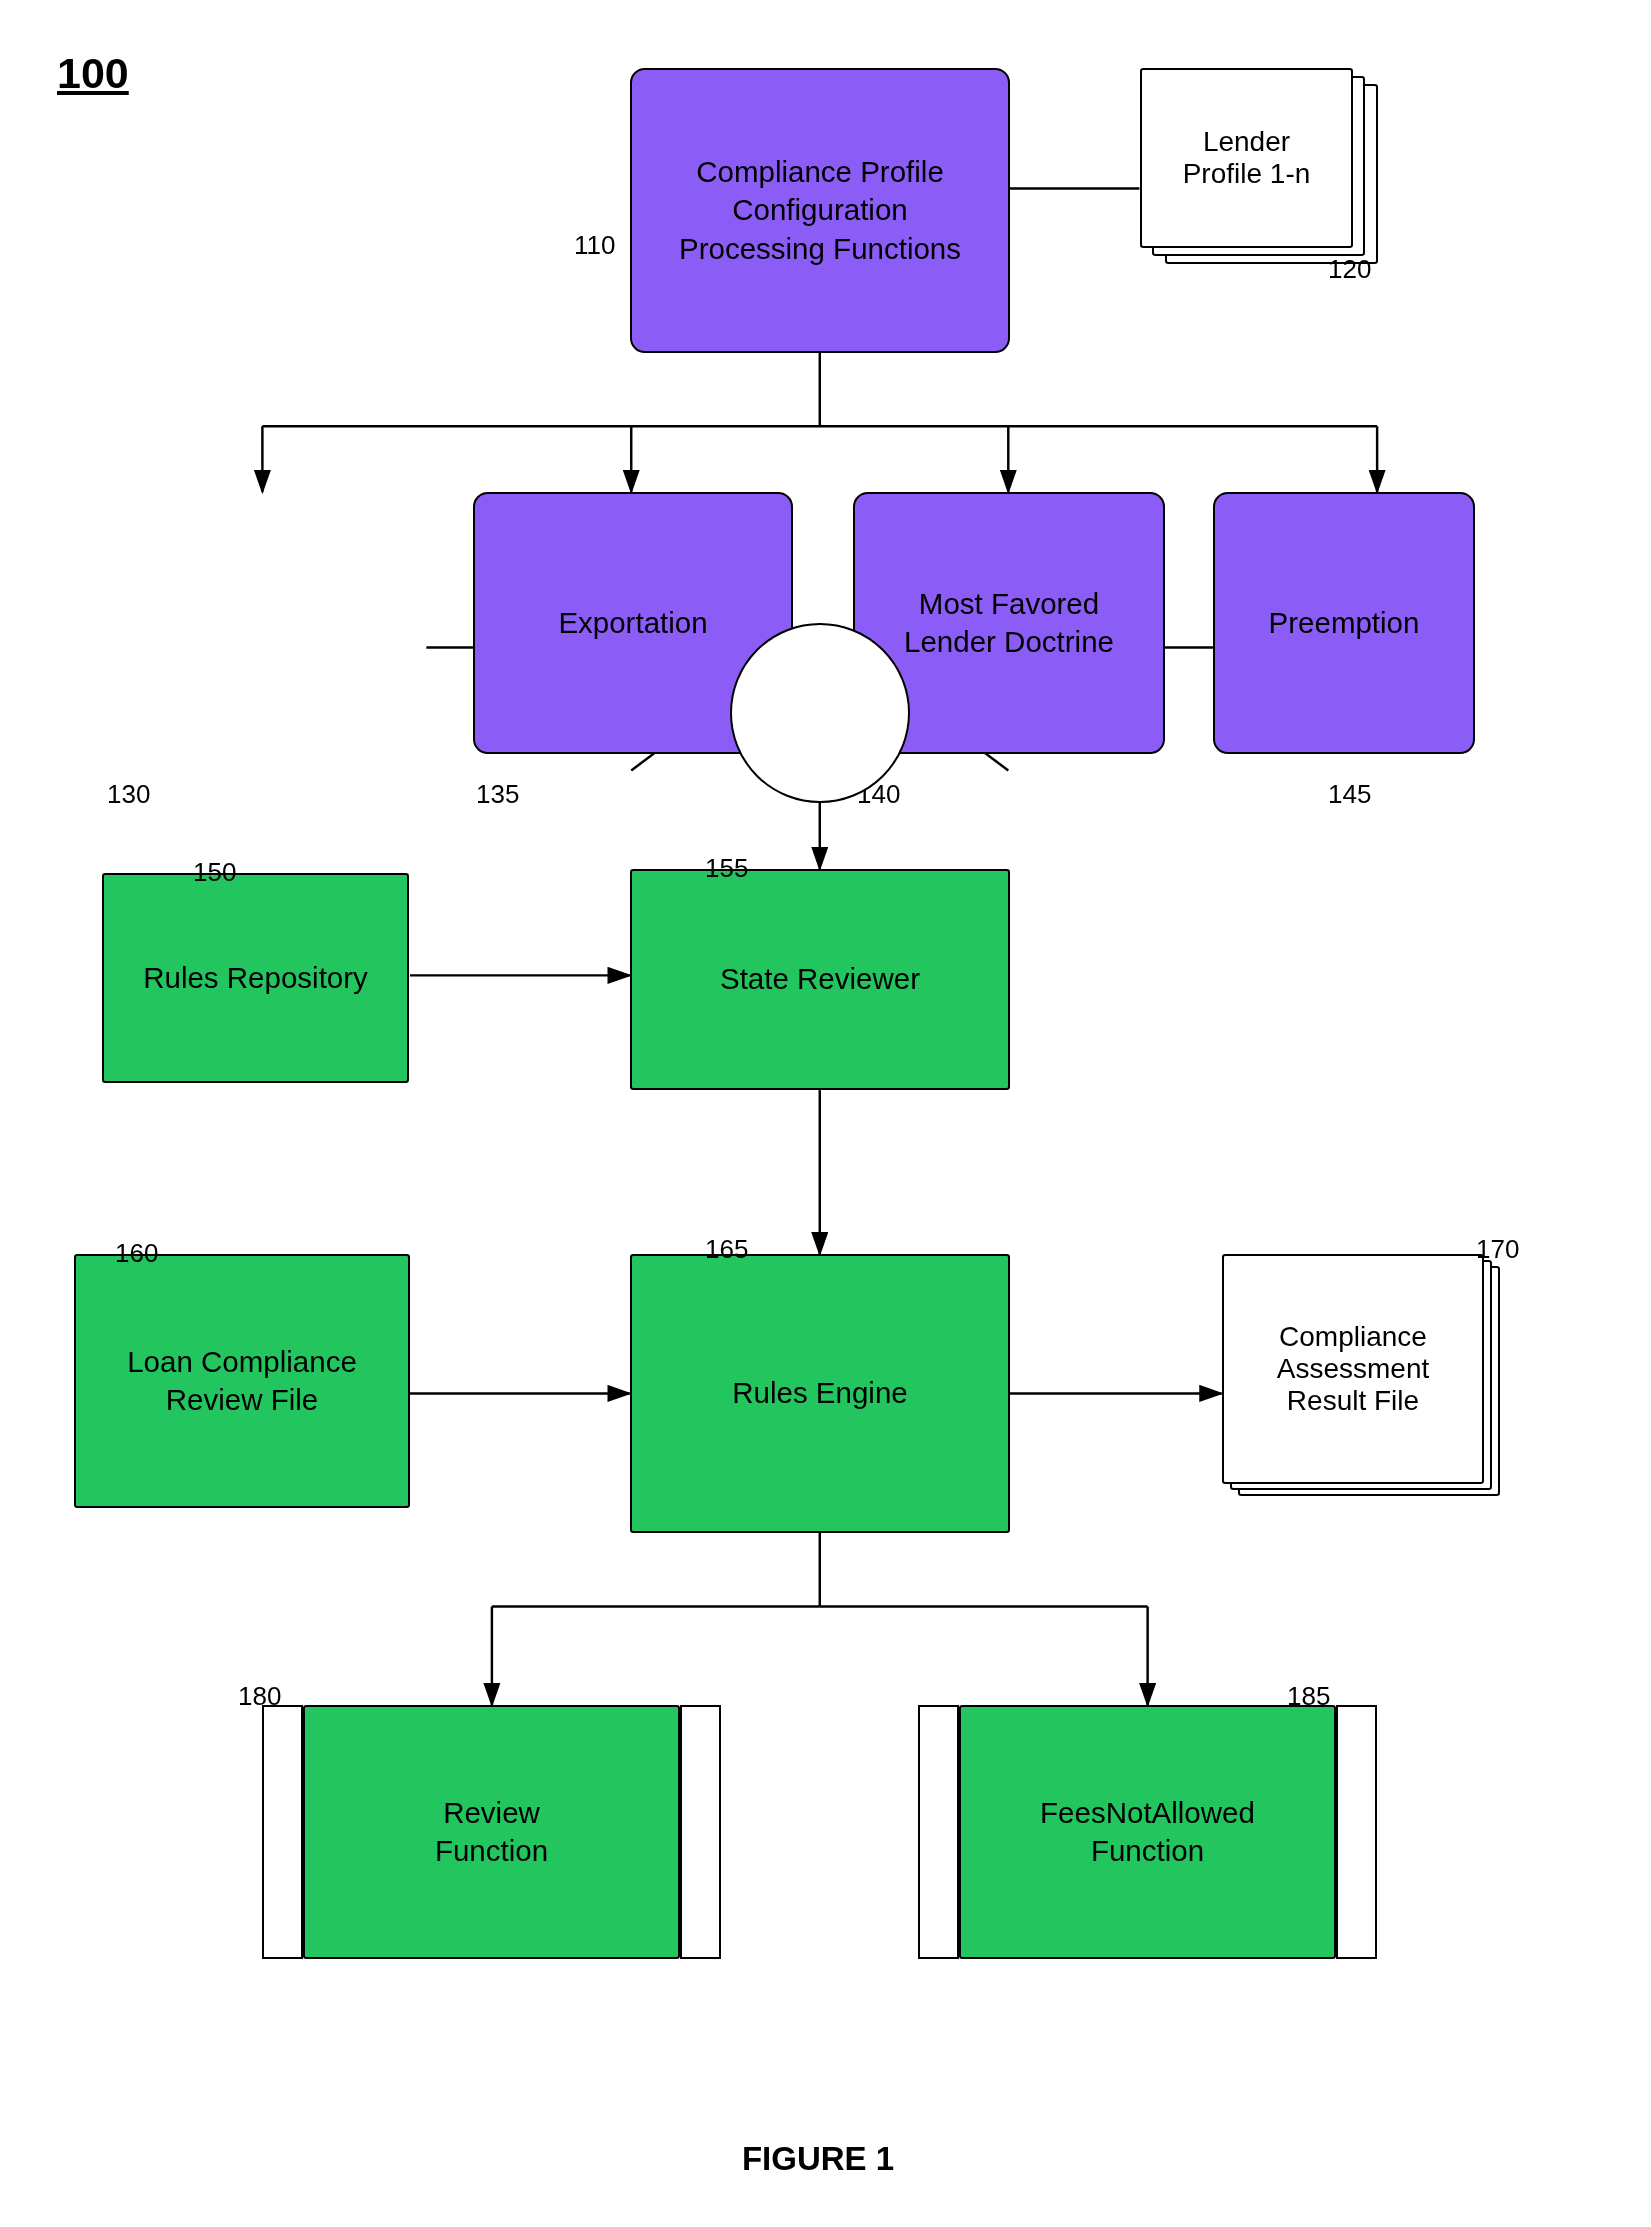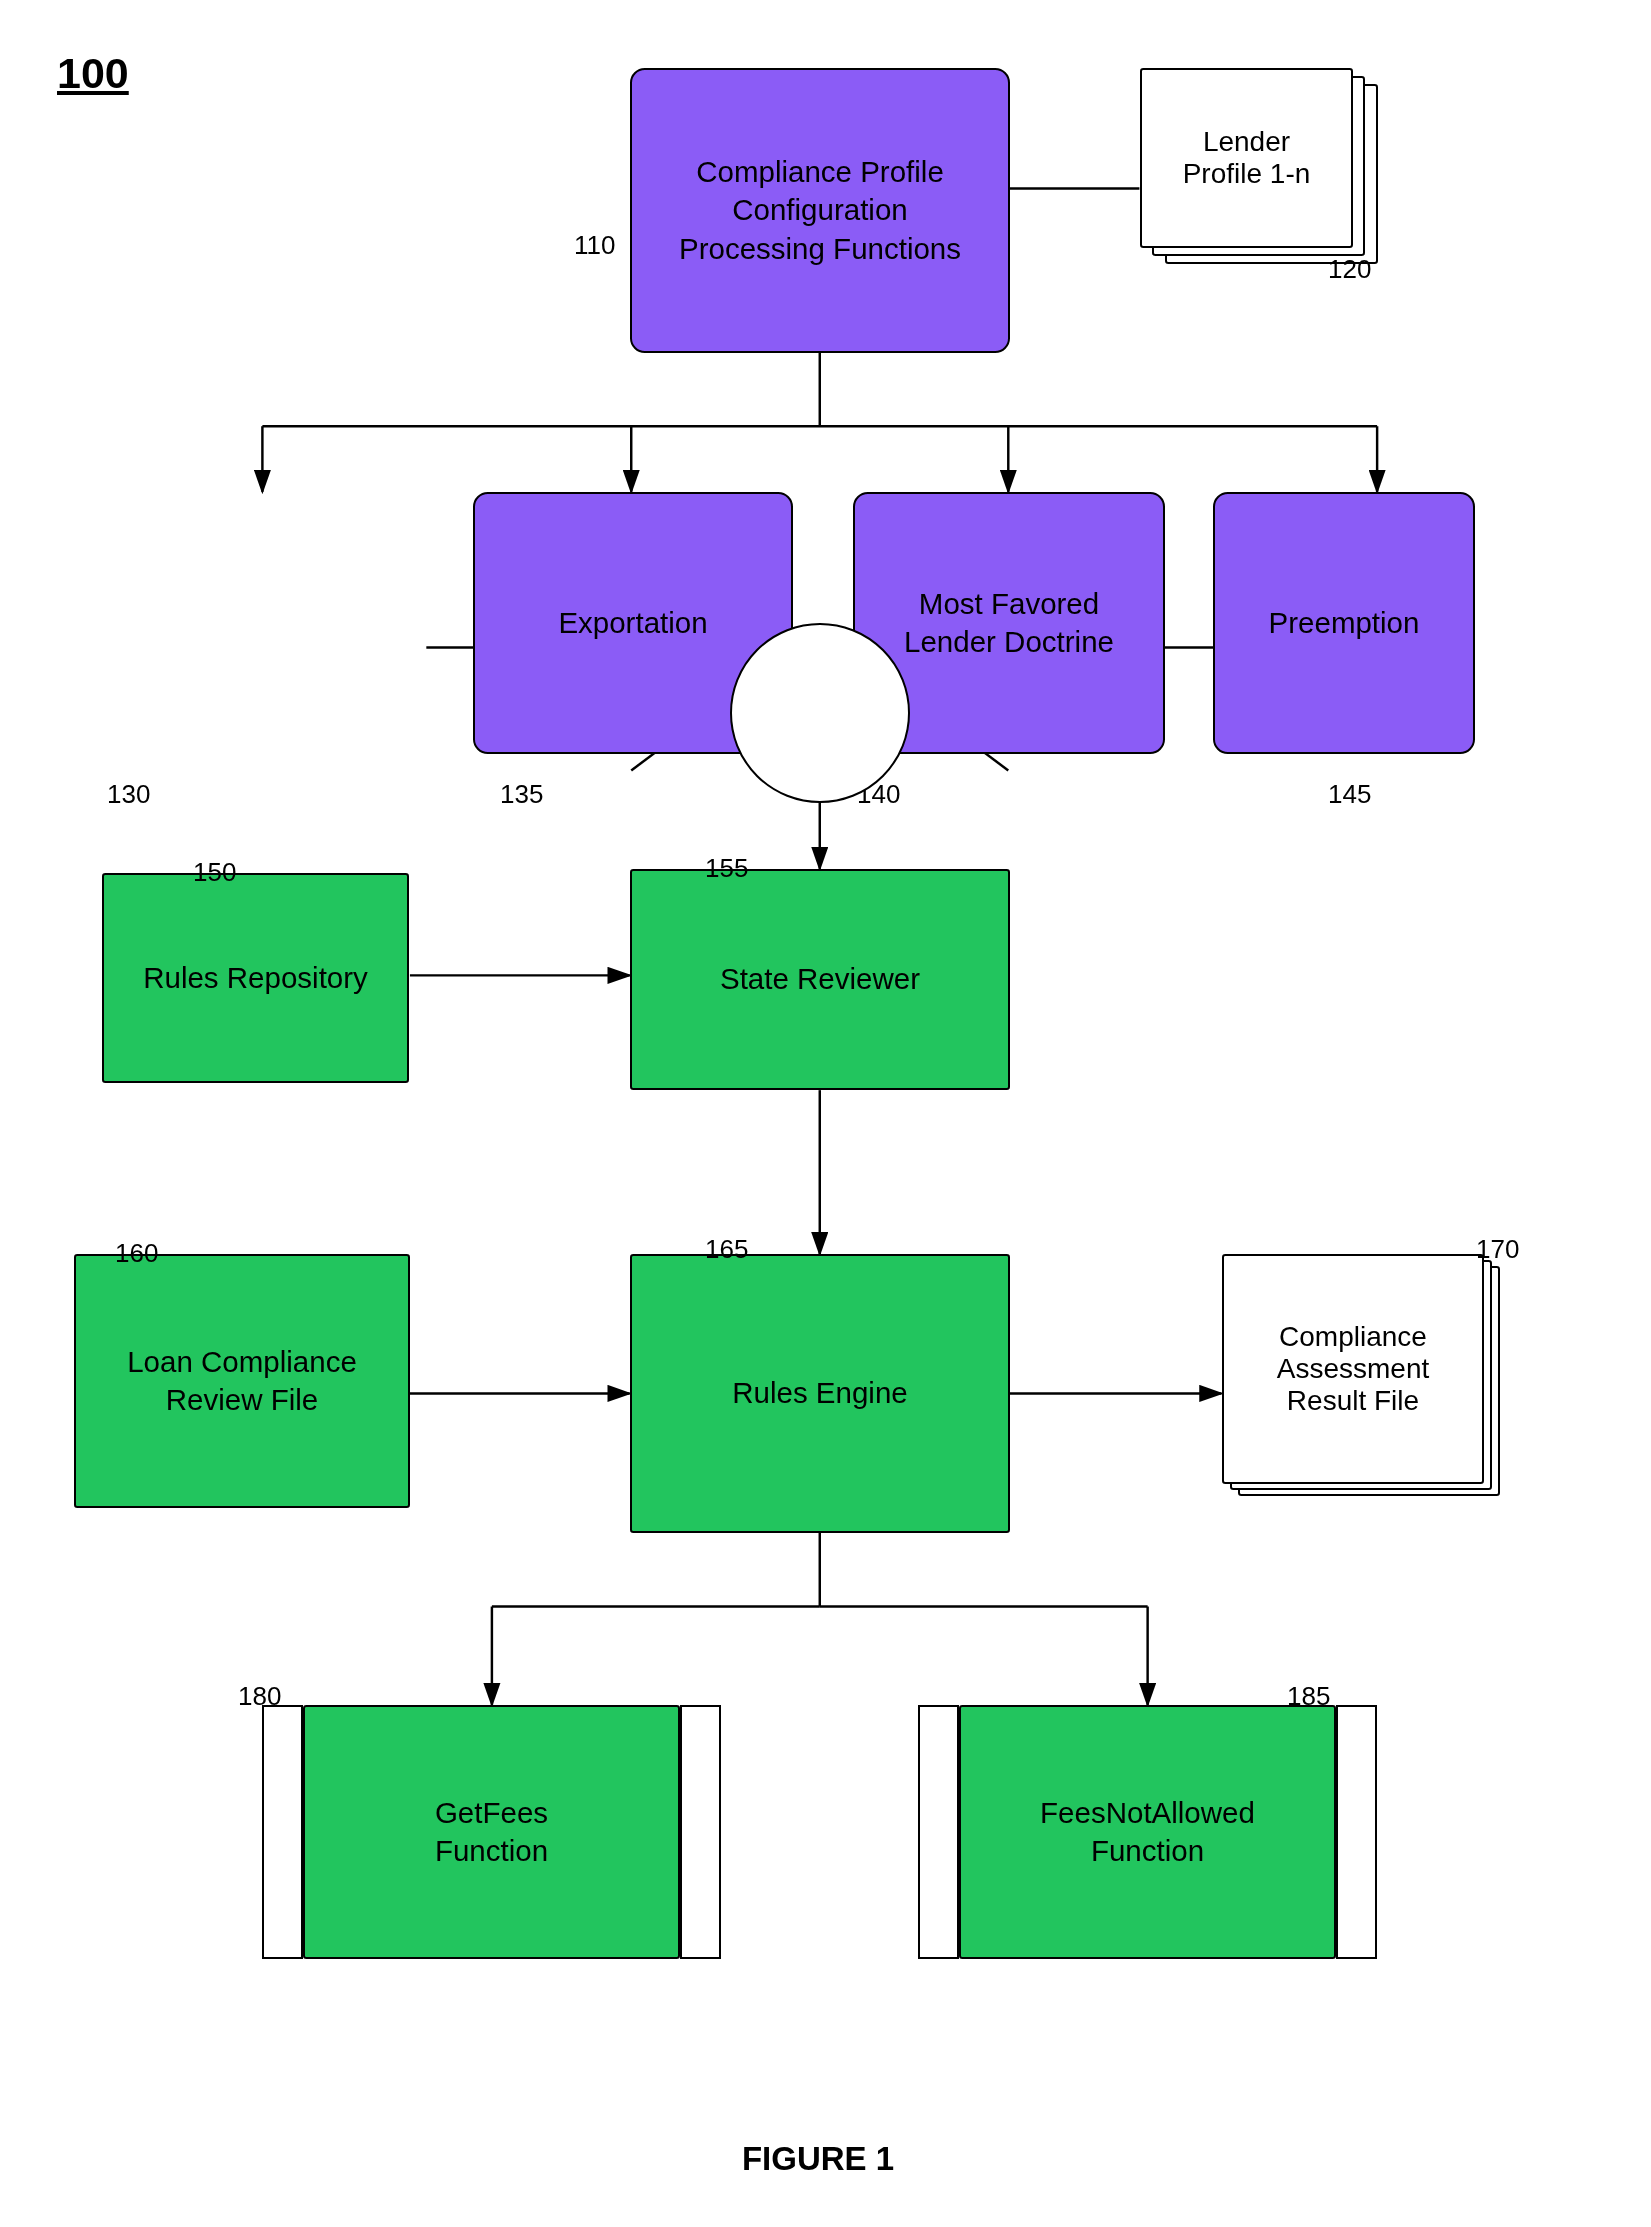--- a/index.html
+++ b/index.html
@@ -172,21 +172,21 @@
 Profile 1-n</span>
     </div>
   </div>
   <div class="label" style="left:1328px; top:254px;">120</div>
 
   <div class="label" style="left:107px; top:779px;">130</div>
 
   <div class="box" style="left:473px; top:492px; width:320px; height:262px;">
     <span style="white-space:pre-line;">Exportation</span>
   </div>
-  <div class="label" style="left:476px; top:779px;margin-left:24px;">135</div>
+  <div class="label" style="left:476px; top:779px;">135</div>
 
   <div class="box" style="left:853px; top:492px; width:312px; height:262px;">
     <span style="white-space:pre-line;">Most Favored
 Lender Doctrine</span>
   </div>
   <div class="label" style="left:857px; top:779px;">140</div>
 
   <div class="box" style="left:1213px; top:492px; width:262px; height:262px;">
     <span style="white-space:pre-line;">Preemption</span>
   </div>
@@ -226,21 +226,21 @@
   </div>
   <div class="label" style="left:1476px; top:1234px;">170</div>
 
   <div style="position:absolute; left:262px; top:1705px; width:459px; height:254px;">
 
     <div style="position:absolute; left:0; top:0; width:41px; height:254px; border:2.5px solid #000; background:#fff;"></div>
 
     <div style="position:absolute; right:0; top:0; width:41px; height:254px; border:2.5px solid #000; background:#fff;"></div>
 
     <div class="box-rect" style="position:absolute; left:41px; top:0; width:377px; height:254px; border:2.5px solid #000;">
-      <span style="white-space:pre-line;">GetFees
+      <span style="white-space:pre-line;">Review
 Function</span>
     </div>
   </div>
   <div class="label" style="left:238px; top:1681px;">180</div>
 
   <div style="position:absolute; left:918px; top:1705px; width:459px; height:254px;">
 
     <div style="position:absolute; left:0; top:0; width:41px; height:254px; border:2.5px solid #000; background:#fff;"></div>
 
     <div style="position:absolute; right:0; top:0; width:41px; height:254px; border:2.5px solid #000; background:#fff;"></div>

